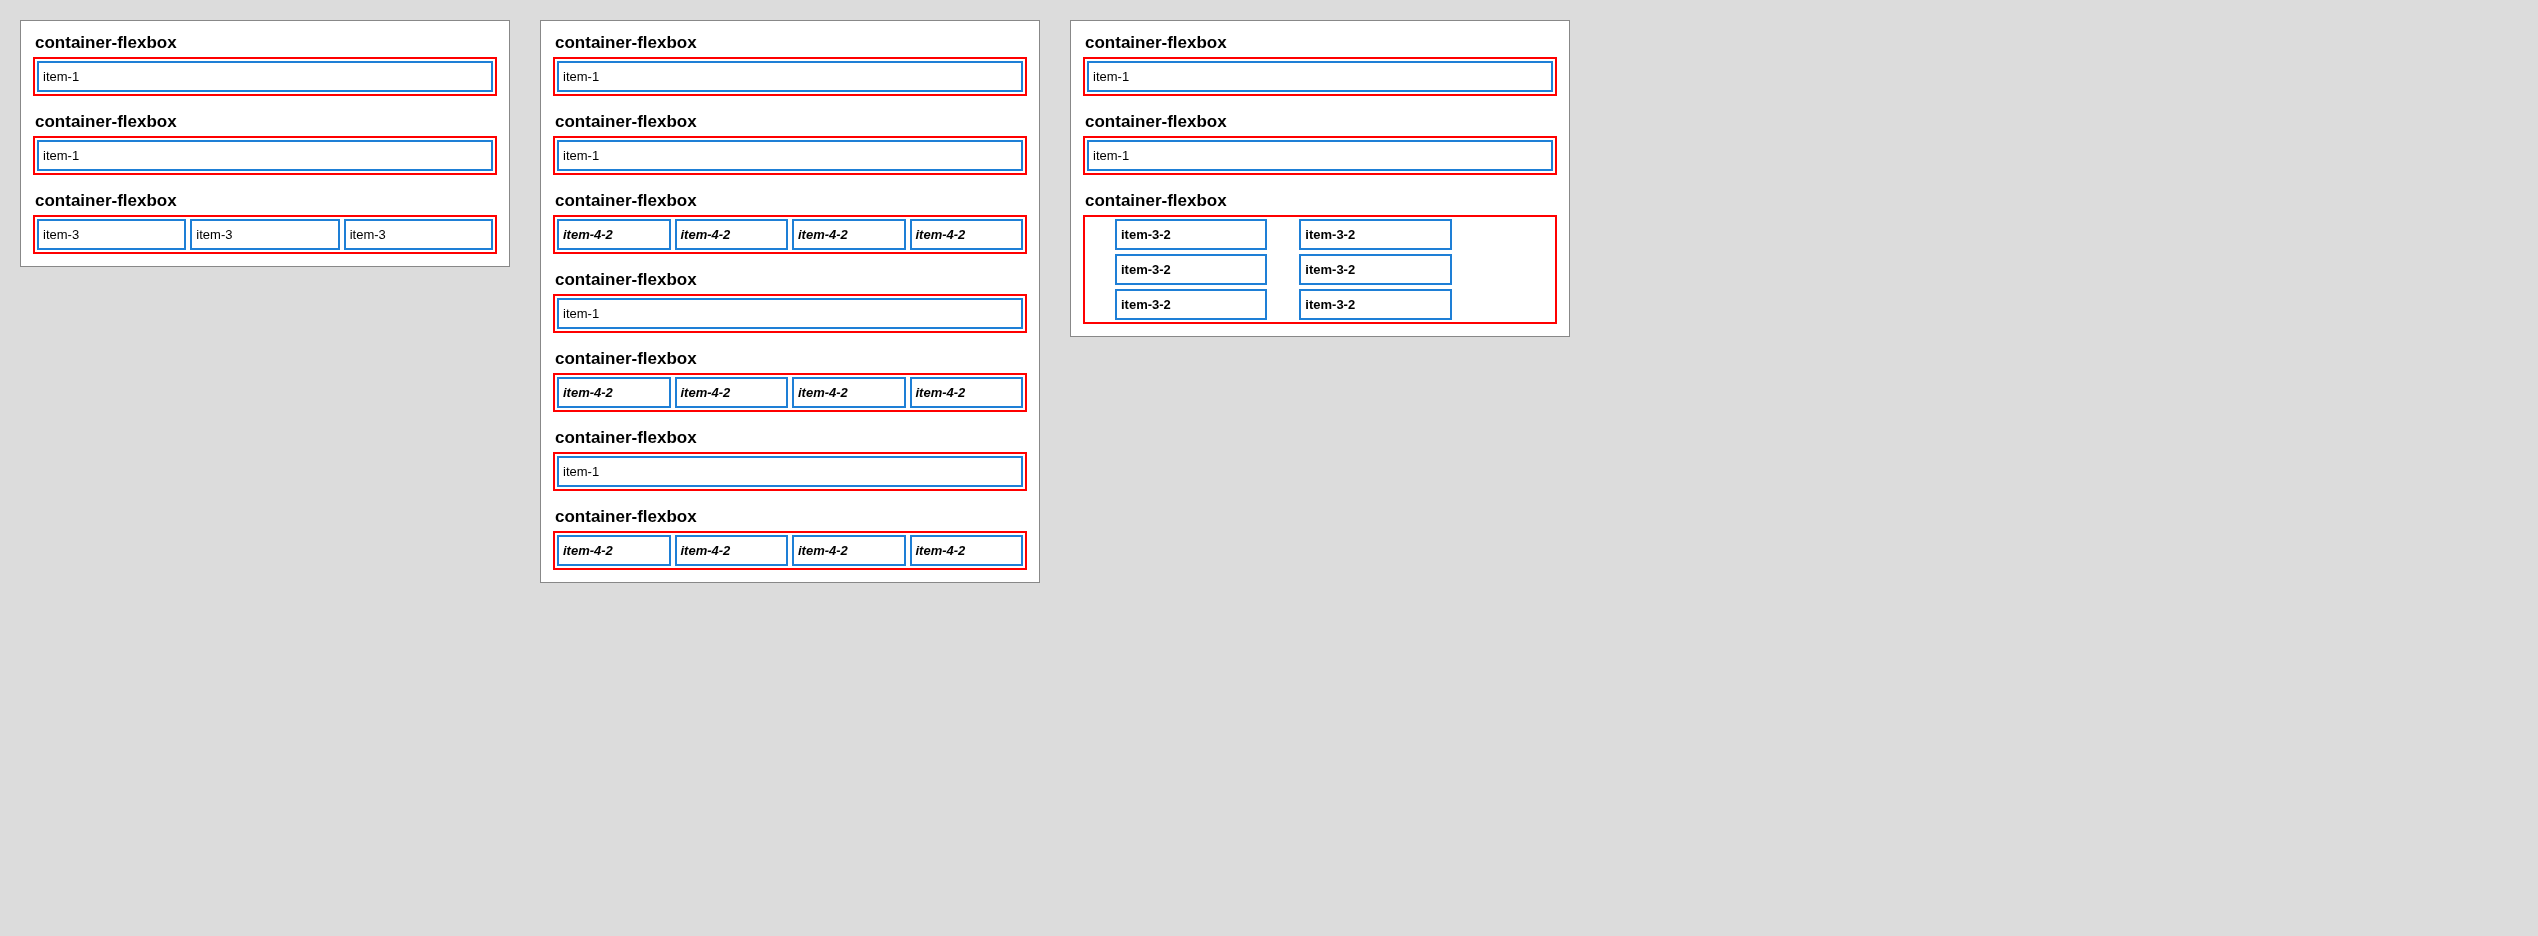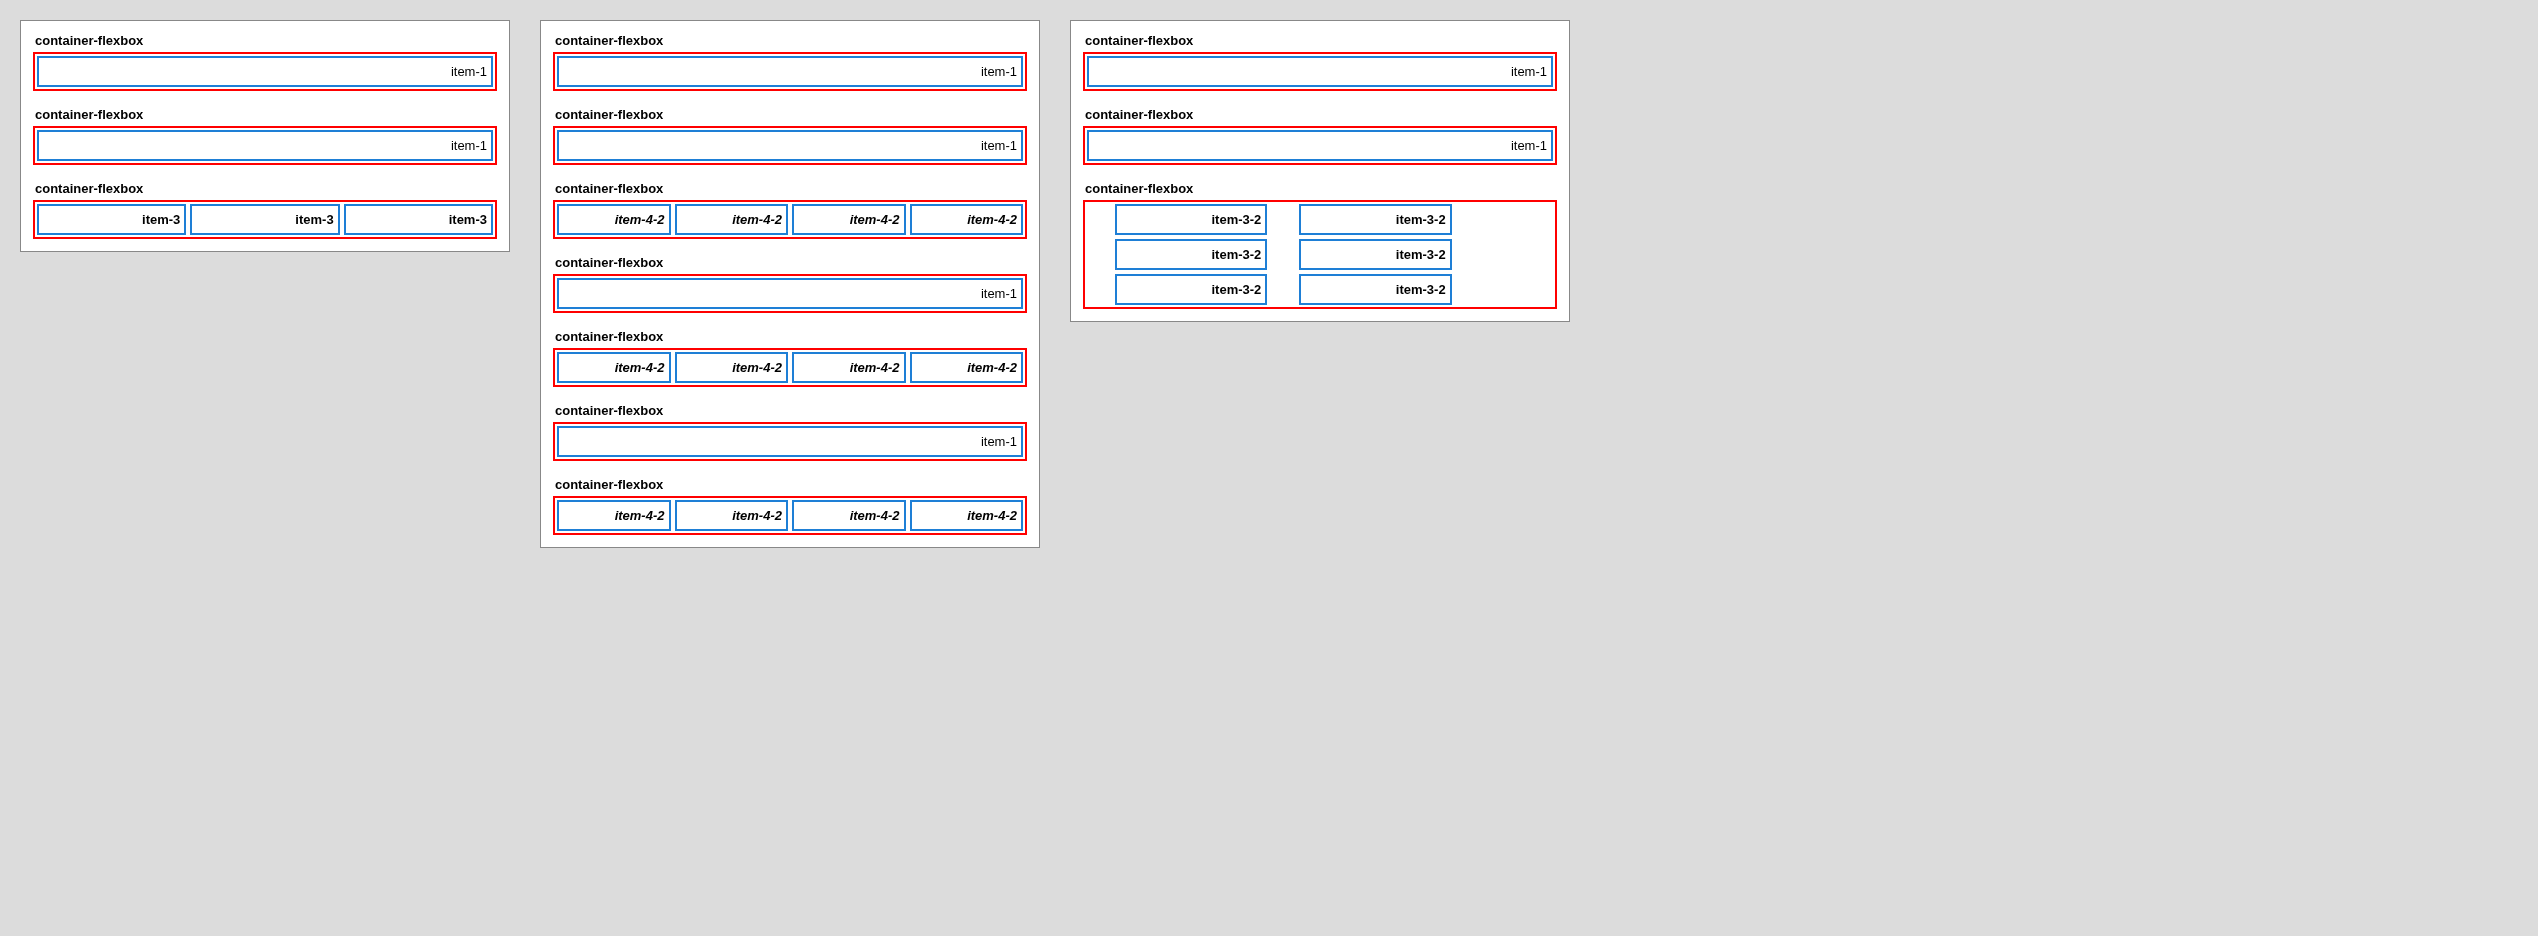--- a/index.html
+++ b/index.html
@@ -29,46 +29,46 @@
     .panel-3 {
       width: 500px;
     }
     .group {
       margin-bottom: 16px;
     }
     .group:last-child {
       margin-bottom: 0;
     }
     .group-label {
-      font-size: 13px;
+      font-size: 17px;
       font-weight: bold;
       margin-bottom: 4px;
       padding-left: 2px;
     }
     .container-flexbox {
       border: 2px solid #ff0000;
       display: flex;
       flex-wrap: wrap;
       padding: 2px;
       gap: 4px;
     }
     .item {
       border: 2px solid #1e7fd6;
-      text-align: right;
+      text-align: left;
       padding: 6px 4px;
       font-size: 13px;
       font-weight: bold;
     }
     .item-full {
       flex: 1 1 100%;
       font-weight: normal;
     }
     .item-third {
       flex: 1 1 0;
-      font-weight: bold;
+      font-weight: normal;
     }
     .item-quarter {
       flex: 1 1 0;
       font-style: italic;
     }
     .item-third-2row {
       flex: 0 0 calc(33.333% - 3px);
       margin-left: 28px;
     }
   </style>

